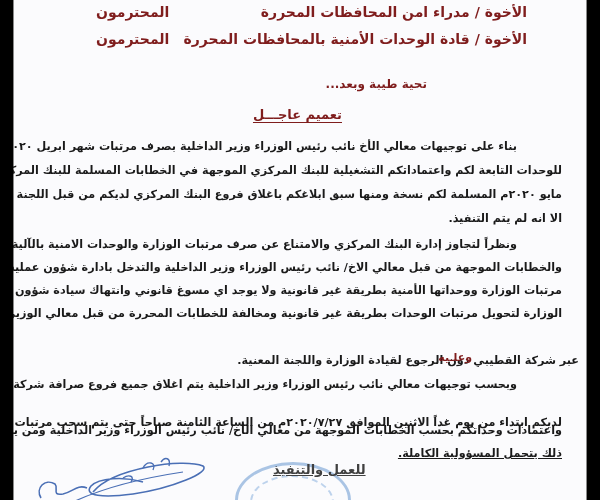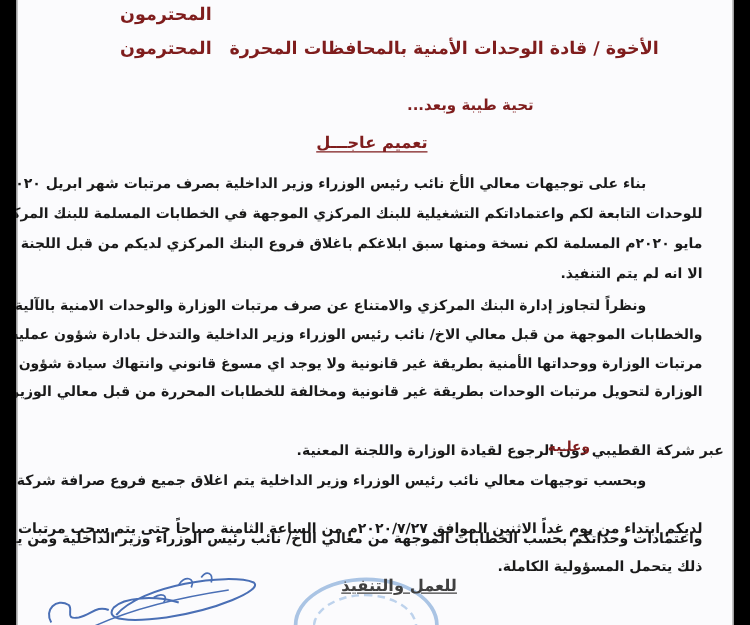--- a/index.html
+++ b/index.html
@@ -38,20 +38,21 @@
       direction: rtl; text-decoration: underline; color: #404040; z-index: 2;
     }
   </style>
 </head>
 <body>
 
 <div class="page">
   <div class="frame-line" style="left:0"></div>
   <div class="frame-line" style="right:0"></div>
 
+  <div class="ln hdr" style="right:60px; top:4px;">الأخوة / مدراء امن المحافظات المحررة</div>
   <div class="ln hdr" style="left:83px; top:4px; direction:rtl;">المحترمون</div>
   <div class="ln hdr" style="right:60px; top:31px;">الأخوة / قادة الوحدات الأمنية بالمحافظات المحررة</div>
   <div class="ln hdr" style="left:83px; top:31px; direction:rtl;">المحترمون</div>
 
   <div class="ln center-title" style="right:245px; top:107px;">تعميم عاجـــل</div>
 
   <div class="ln hdr" style="right:160px; top:77px; font-size:12px;">تحية طيبة وبعد...</div>
 
   <div class="ln body" style="right:25px; top:140px; width:520px; text-indent:45px;">بناء على توجيهات معالي الأخ نائب رئيس الوزراء وزير الداخلية بصرف مرتبات شهر ابريل ٢٠٢٠م</div>
   <div class="ln body" style="right:25px; top:164px;">للوحدات التابعة لكم واعتماداتكم التشغيلية للبنك المركزي الموجهة في الخطابات المسلمة للبنك المركزي في شهر</div>
@@ -62,21 +63,21 @@
   <div class="ln body" style="right:25px; top:261px;">والخطابات الموجهة من قبل معالي الاخ/ نائب رئيس الوزراء وزير الداخلية والتدخل بادارة شؤون عملية صرف</div>
   <div class="ln body" style="right:25px; top:284px;">مرتبات الوزارة ووحداتها الأمنية بطريقة غير قانونية ولا يوجد اي مسوغ قانوني وانتهاك سيادة شؤون عمل</div>
   <div class="ln body" style="right:25px; top:307px;">الوزارة لتحويل مرتبات الوحدات بطريقة غير قانونية ومخالفة للخطابات المحررة من قبل معالي الوزير وصرفها</div>
   <div class="ln body" style="right:8px; top:330px;margin-top:24px;">عبر شركة القطيبي دون الرجوع لقيادة الوزارة واللجنة المعنية.</div>
 
   <div class="ln hdr" style="right:115px; top:351px; font-size:11px;">وعلـيه</div>
 
   <div class="ln body" style="right:25px; top:378px; width:520px; text-indent:45px;">وبحسب توجيهات معالي نائب رئيس الوزراء وزير الداخلية يتم اغلاق جميع فروع صرافة شركة القطيبي</div>
   <div class="ln body" style="right:25px; top:416px;">لديكم ابتداء من يوم غداً الاثنين الموافق ٢٠٢٠/٧/٢٧م من الساعة الثامنة صباحاً حتى يتم سحب مرتبات</div>
   <div class="ln body" style="right:25px; top:424px;">واعتمادات وحداتكم بحسب الخطابات الموجهة من معالي الأخ/ نائب رئيس الوزراء وزير الداخلية ومن يتخلف عن</div>
-  <div class="ln body" style="right:25px; top:447px;">ذلك يتحمل المسؤولية الكاملة.</div>
+  <div class="ln body" style="right:25px; top:447px;text-decoration:underline;">ذلك يتحمل المسؤولية الكاملة.</div>
 
   <div class="stamp">
     <div class="stamp-inner"></div>
   </div>
 
   <div class="sign-label">للعمل والتنفيذ</div>
 
   <svg class="sig" viewBox="0 0 180 55">
     <path d="M8,50 C2,40 12,30 22,36 C26,40 18,48 30,46 C40,44 44,36 54,40" fill="none" stroke="#4a6fb5" stroke-width="1.6"></path>
     <path d="M60,44 C80,20 150,10 170,18 C178,24 140,40 100,46 C70,50 50,48 58,38 C66,30 90,28 110,34" fill="none" stroke="#4a6fb5" stroke-width="1.6"></path>

